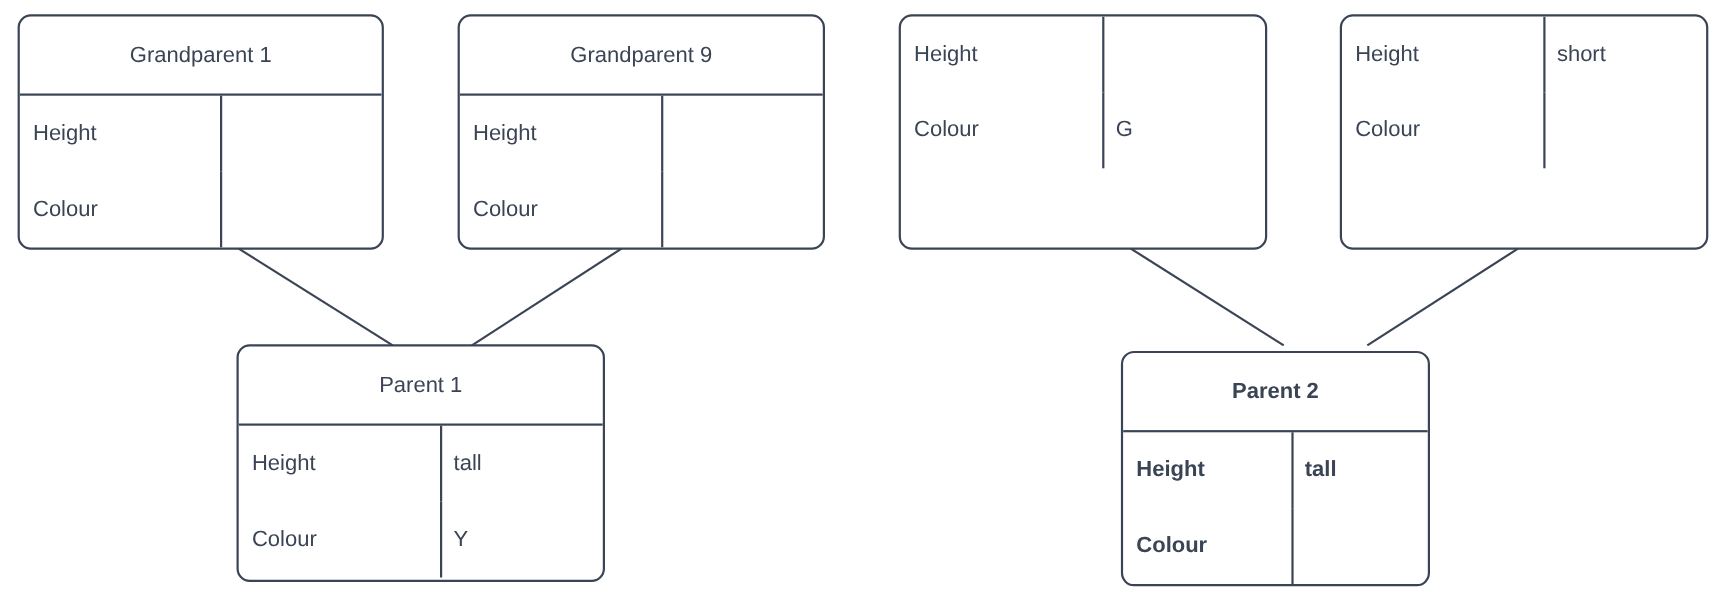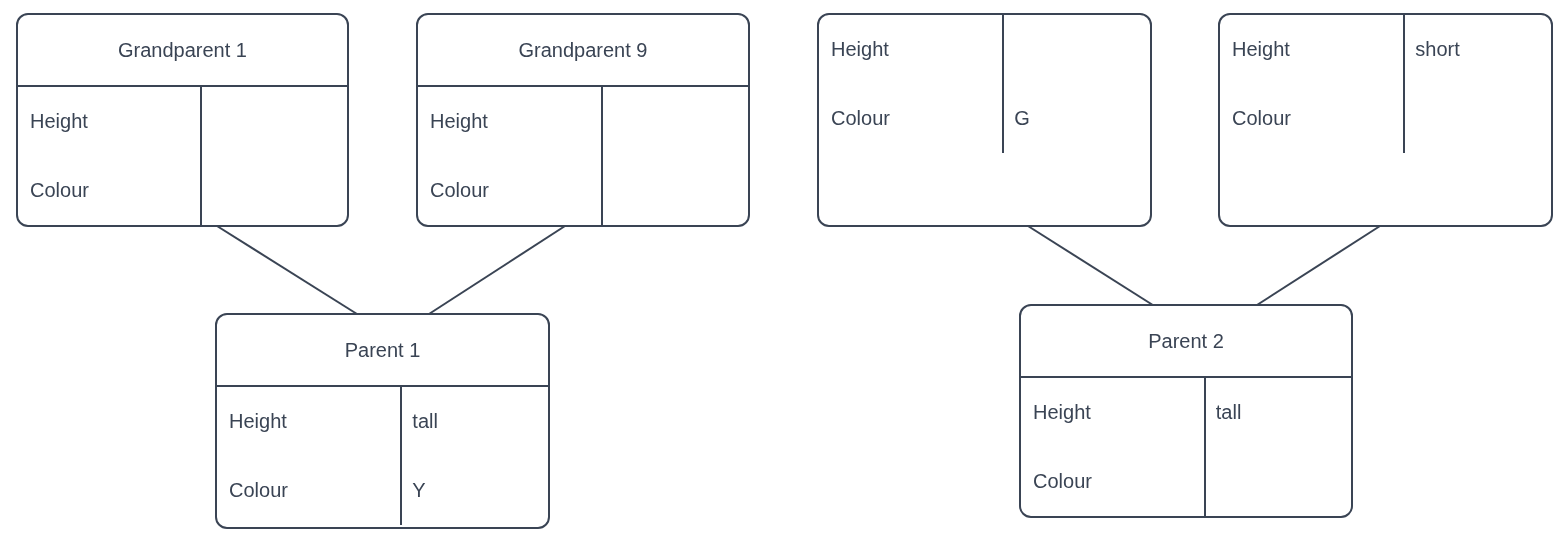--- a/index.html
+++ b/index.html
@@ -59,21 +59,21 @@
   .cell.value { padding-left: 10px; grid-column: 2; }
   .r1 { grid-row: 1; }
   .r2 { grid-row: 2; }
 
   
   #node-gp1 { left: 16px;   top: 13px;  width: 333px; height: 214px; }
   #node-gp2 { left: 416px;  top: 13px;  width: 334px; height: 214px; }
   #node-gp3 { left: 817px;  top: 13px;  width: 335px; height: 214px; }
   #node-gp4 { left: 1218px; top: 13px;  width: 335px; height: 214px; }
   #node-p1  { left: 215px;  top: 313px; width: 335px; height: 216px; }
-  #node-p2  { left: 1019px; top: 304px; width: 334px; height: 214px; }
+  #node-p2  { left: 1019px; top: 319px; width: 281px; height: 214px; font-weight: bold; }
 </style>
 </head>
 <body>
 
 <div class="canvas">
 
   <svg class="edges-svg" viewBox="0 0 1568 548" xmlns="http://www.w3.org/2000/svg">
     <line class="edge-line" x1="217" y1="226" x2="357" y2="314"></line>
     <line class="edge-line" x1="565" y1="226" x2="429" y2="314"></line>
     <line class="edge-line" x1="1028" y1="226" x2="1167" y2="314"></line>

